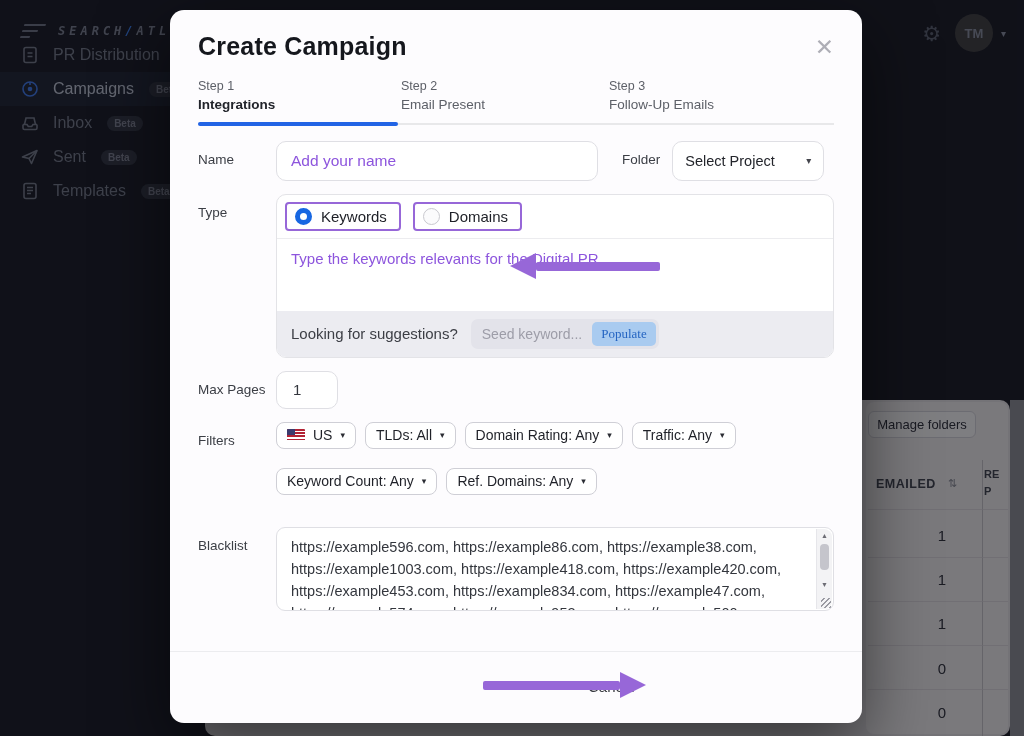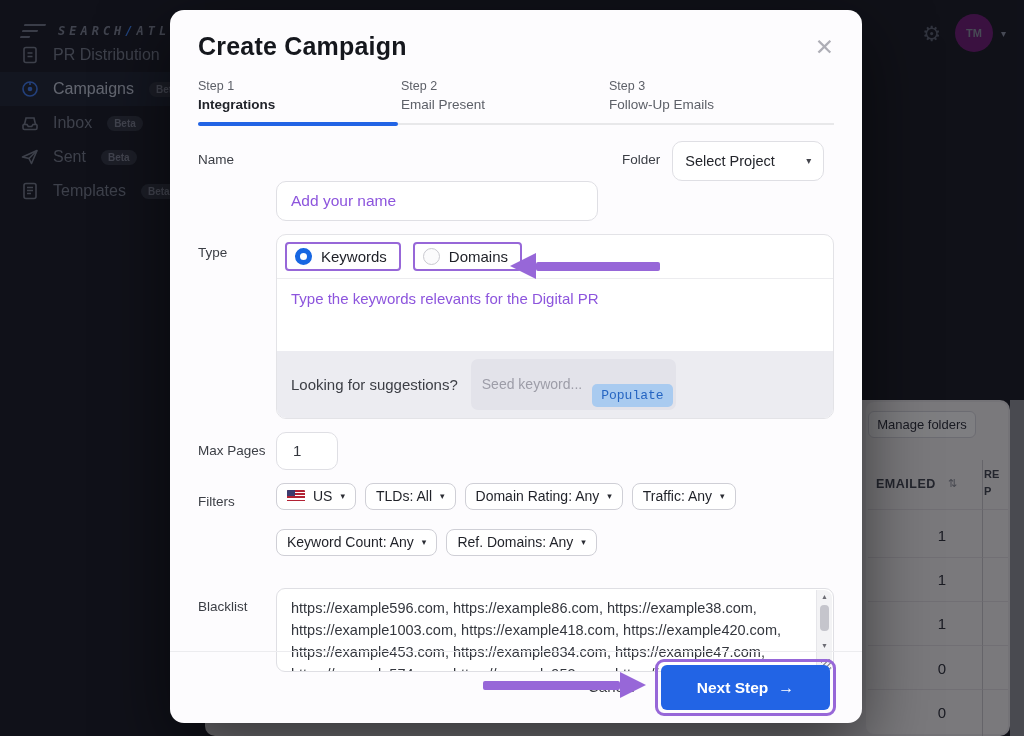--- a/index.html
+++ b/index.html
@@ -29,22 +29,22 @@
   .nav-item.active{background:#1e2533;color:#c4cbda;}
   .nav-item svg{flex:0 0 auto;}
   .beta{font-size:10px;font-weight:bold;color:#808594;background:#303542;
     border-radius:8px;padding:2px 7px;margin-left:2px;}
   .plus-badge{width:20px;height:20px;border:1px dashed #5765cf;border-radius:50%;
     color:#8790e0;font-size:12px;display:flex;align-items:center;justify-content:center;margin-left:6px;}
 
   .topbar-right{position:absolute;top:14px;right:18px;display:flex;align-items:center;gap:14px;z-index:1;}
   .gear{font-size:21px;color:#5d6372;line-height:1;cursor:pointer;}
   .avatar-wrap{display:flex;align-items:center;gap:8px;cursor:pointer;}
-  .avatar{width:38px;height:38px;border-radius:50%;background:#701a75;color:#8a90a1;
-    font-size:11px;font-weight:bold;display:flex;align-items:center;justify-content:center;text-align:right;}
+  .avatar{width:38px;height:38px;border-radius:50%;background:#404040;color:#8a90a1;
+    font-size:13px;font-weight:bold;display:flex;align-items:center;justify-content:center;text-align:right;}
   .caret{font-size:10px;color:#8a90a1;}
 
   
   .panel{position:absolute;left:205px;top:400px;width:805px;height:336px;background:#e9e6e8;border-radius:10px;z-index:1;}
   .panel-card{position:absolute;left:661px;top:2px;width:142px;height:332px;background:#f4f2f3;border-radius:8px;}
   .manage-btn{position:absolute;left:663px;top:11px;width:108px;height:27px;background:#fdfcfd;
     border:1px solid #d8d8dd;border-radius:6px;font-size:13px;color:#2b2e38;
     display:flex;align-items:center;justify-content:center;cursor:pointer;}
   .col-header{position:absolute;left:671px;top:77px;font-size:12.5px;font-weight:bold;
     letter-spacing:.5px;color:#3f434e;}
@@ -74,21 +74,21 @@
   .progress{position:relative;height:4px;margin-top:7px;}
   .progress .track{position:absolute;left:0;right:0;top:1px;height:2px;background:#e8e8ea;}
   .progress .fill{position:absolute;left:0;top:0;width:200px;height:4px;background:var(--blue);border-radius:2px;}
 
   .desc{margin-top:17px;font-size:15px;line-height:1.55;color:#26282e;max-width:618px;}
 
   .form{margin-top:15px;}
   .frow{display:flex;margin-bottom:13px;}
   .flabel{flex:0 0 78px;font-size:13.5px;color:#3b3e45;padding-top:11px;}
   .name-input{width:322px;height:40px;border:1px solid #dfdfe4;border-radius:10px;background:#fff;
-    font-size:15.5px;padding:0 14px;color:#26282e;outline:none;font-family:"Liberation Sans",sans-serif;margin-top:40px;}
+    font-size:15.5px;padding:0 14px;color:#26282e;outline:none;font-family:"Liberation Sans",sans-serif;}
   .name-input::placeholder{color:var(--ph-purple);opacity:1;}
   .folder-label{font-size:13.5px;color:#3b3e45;margin:11px 12px 0 24px;}
   .select-box{width:152px;height:40px;border:1px solid #dfdfe4;border-radius:10px;background:#fff;
     display:flex;align-items:center;justify-content:space-between;padding:0 12px;cursor:pointer;}
   .select-box .sel-val{font-size:14.5px;color:#23252b;}
   .select-box .caret{color:#43454c;}
 
   .type-box{width:565px;border:1px solid #e3e3e7;border-radius:10px;background:#fff;overflow:hidden;}
   .radio-row{display:flex;gap:12px;padding:7px 8px;border-bottom:1px solid #ececef;}
   .radio-opt{display:flex;align-items:flex-end;gap:9px;border:2px solid var(--purple);border-radius:4px;
@@ -97,21 +97,21 @@
   .radio-c.on{border:5px solid #1767e2;background:#fff;}
   .radio-c.off{border:1.5px solid #c9c9cf;background:#fbfbfc;}
   .radio-opt .r-label{font-size:15px;color:#1d1f26;}
   .kw-area{height:72px;padding:11px 14px;font-size:15px;color:var(--ph-purple);cursor:text;}
   .suggest-bar{background:#ececf1;padding:8px 14px;display:flex;align-items:center;gap:13px;}
   .suggest-label{font-size:15px;color:#3c3e45;}
   .seed-wrap{background:#e3e3ea;border-radius:7px;display:inline-flex;align-items:center;
     padding:3px 3px 3px 11px;gap:10px;cursor:text;}
   .seed-ph{font-size:14px;color:#9d9da8;}
   .populate{background:#a9cbf0;color:#2565c2;font-size:13px;border-radius:5px;
-    padding:4px 9px;cursor:pointer;border:none;font-family:Liberation Mono, monospace;margin-top:22px;}
+    padding:4px 9px;cursor:pointer;border:none;font-family:Liberation Serif, serif;}
 
   .maxpages-input{width:62px;height:38px;border:1px solid #dfdfe4;border-radius:10px;background:#fff;
     font-size:15px;color:#33363d;padding:0 0 0 16px;outline:none;font-family:"Liberation Sans",sans-serif;}
 
   .chips{width:565px;}
   .chip-row{display:flex;gap:9px;margin-bottom:19px;}
   .chip{height:27px;border:1px solid #cfcfd6;border-radius:8px;background:#fff;
     display:inline-flex;align-items:center;gap:8px;padding:0 10px;font-size:14px;color:#1f2128;cursor:pointer;}
   .chip .mini-caret{font-size:9px;color:#2a2c33;}
   .usflag{position:relative;width:18px;height:12px;border-radius:1px;overflow:hidden;
@@ -354,26 +354,20 @@
           <span class="bl-thumb"></span>
           <span class="arr dn">▼</span>
         </div>
         <span class="bl-grip"></span>
       </div>
     </div>
   </div>
 
   <div class="footer">
     <button class="cancel-btn">Cancel</button>
-    <div class="next-wrap">
-      <button class="next-btn">
-        <span>Next Step</span>
-        <span class="btn-arrow">→</span>
-      </button>
-    </div>
   </div>
 
   <div class="annot annot-type">
     <span class="head-l"></span>
       <span class="bar"></span>
   </div>
   <div class="annot annot-next">
     <span class="bar"></span>
       <span class="head-r"></span>
   </div>

